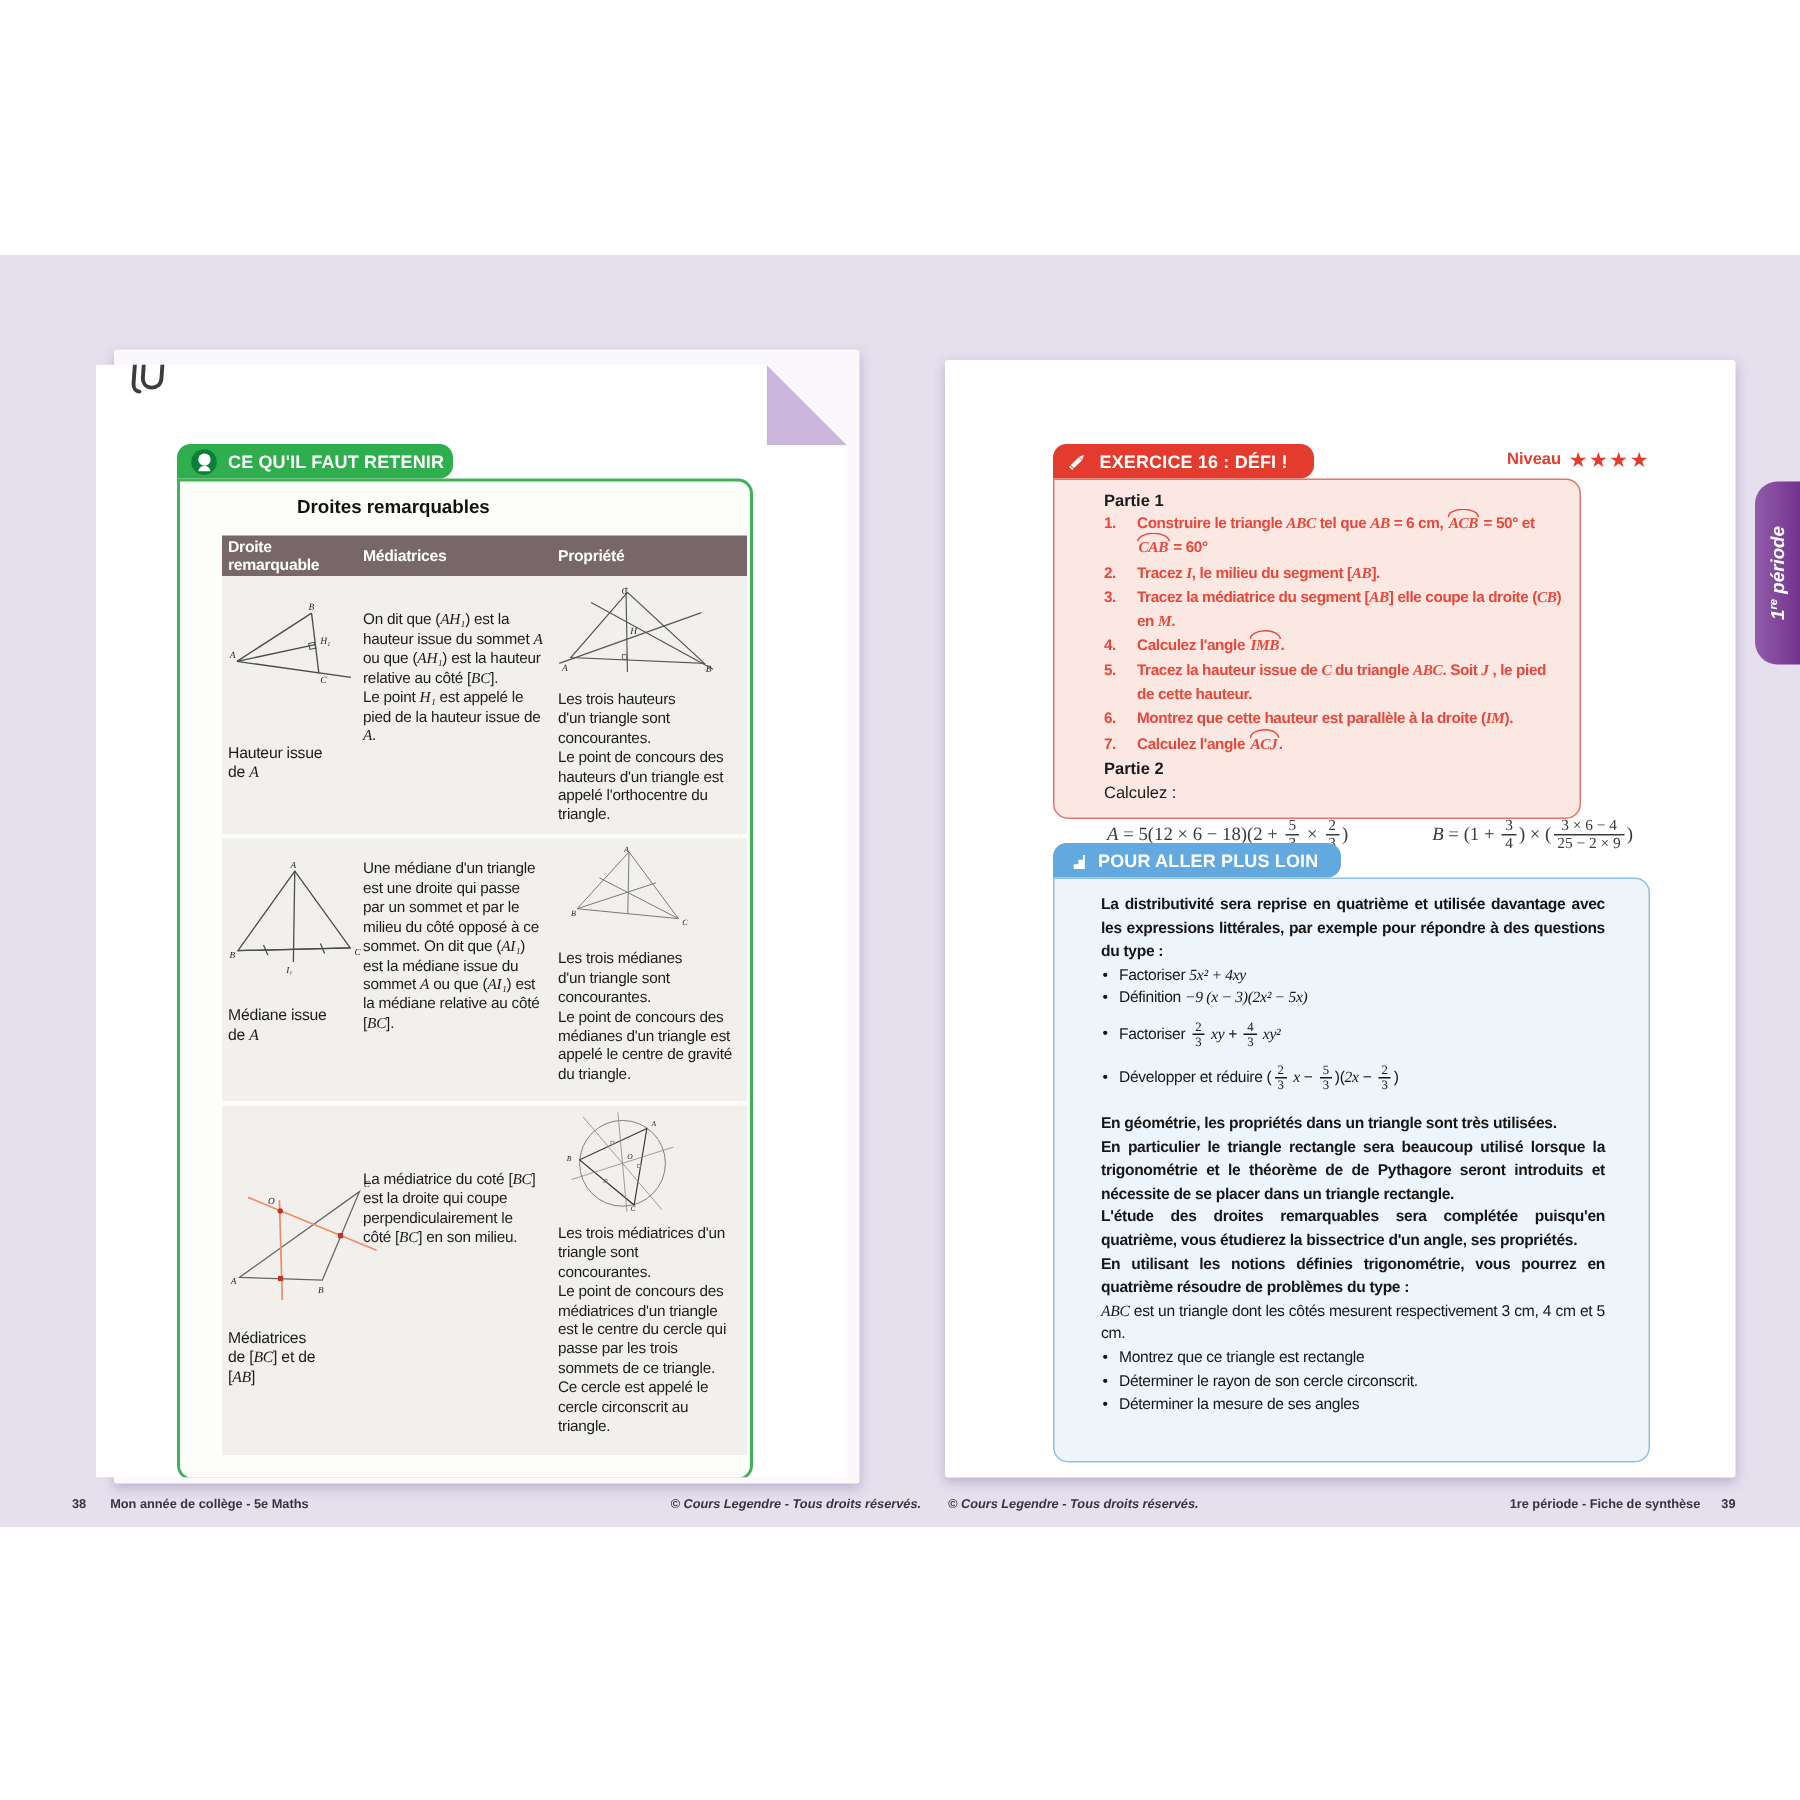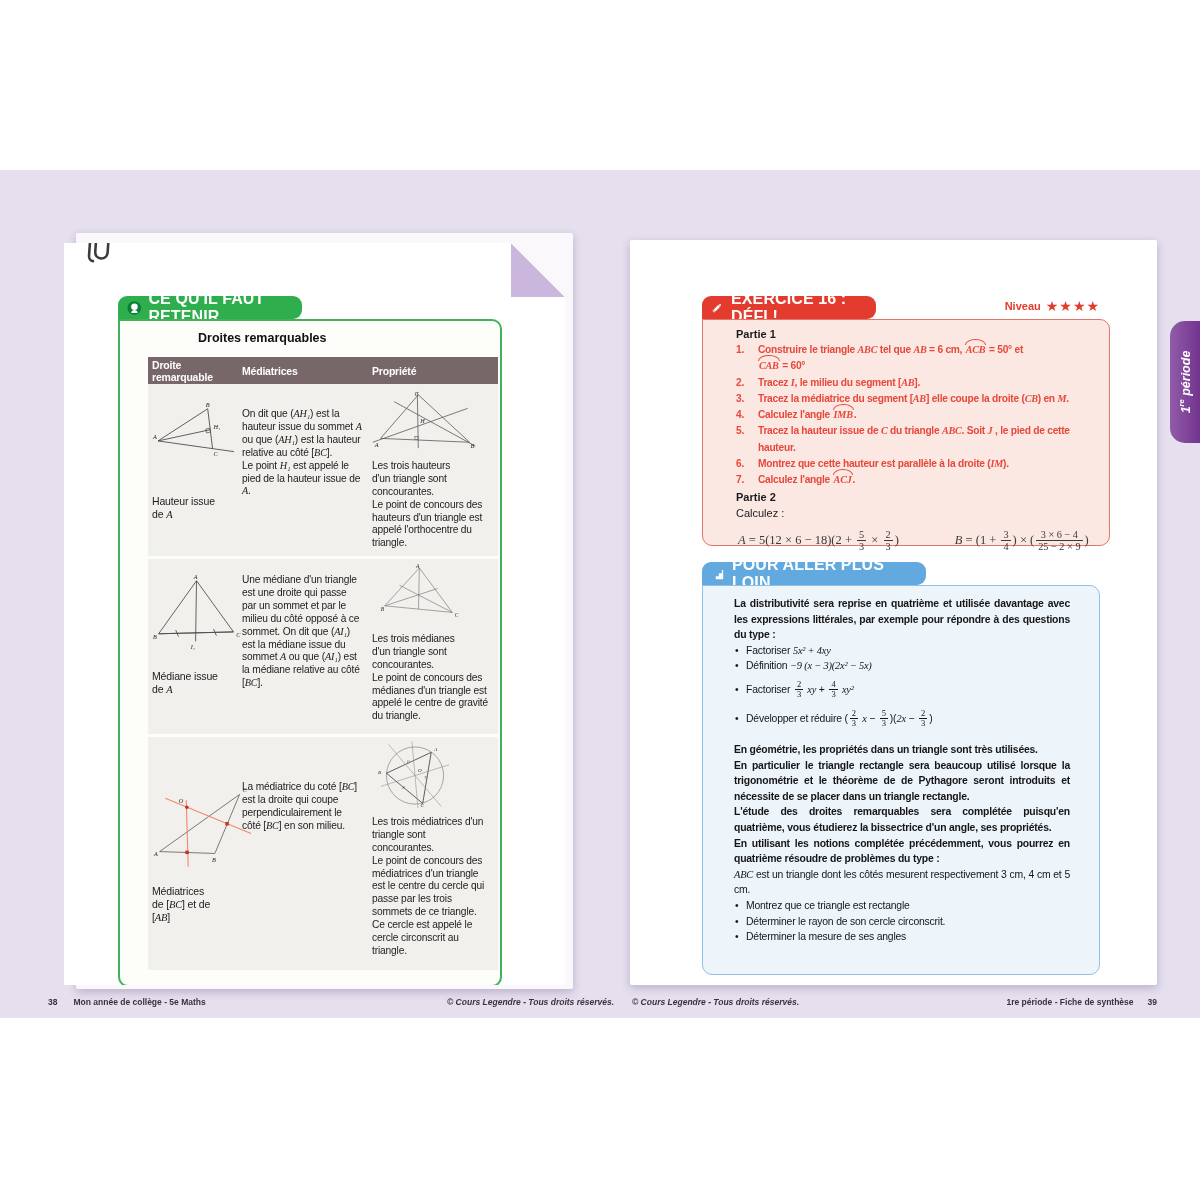--- a/index.html
+++ b/index.html
@@ -14,30 +14,30 @@
   .sheet-l{left:64px;top:243px;width:501px;height:742px;
            clip-path:polygon(0 0,447px 0,501px 54px,501px 742px,0 742px);}
   .fold{position:absolute;left:447px;top:0;width:54px;height:54px;background:#cbb6dd;
         clip-path:polygon(0 0,100% 100%,0 100%);}
   .sheet-r{left:630px;top:240px;width:527px;height:745px;box-shadow:0 3px 8px rgba(90,70,120,.30);border-radius:2px;}
 
   .clip-svg{position:absolute;left:22px;top:-32px;}
 
   
   .banner{position:absolute;height:23px;display:flex;align-items:center;gap:7px;
-          color:#fff;font-weight:bold;font-size:16px;letter-spacing:.1px;
+          color:#fff;font-weight:bold;font-size:12px;letter-spacing:.1px;
           border-radius:9px 9px 9px 0;padding-left:9px;box-sizing:border-box;}
   .g-banner{left:54px;top:53px;width:184px;background:#2fae4d;}
   .g-box{position:absolute;left:54px;top:76px;width:384px;height:668px;background:#fdfdfa;
          border:2px solid #42b25a;border-radius:0 10px 10px 10px;box-sizing:border-box;}
   .r-banner{left:72px;top:56px;width:174px;background:#e33b2d;}
-  .r-box{position:absolute;left:72px;top:79px;width:408px;height:227px;background:#fbe8e2;
+  .r-box{position:absolute;left:72px;top:79px;width:352px;height:227px;background:#fbe8e2;
          border:1.5px solid #e4756a;border-radius:0 10px 10px 10px;box-sizing:border-box;
          padding:6px 12px 8px 33px;}
-  .b-banner{left:72px;top:322px;width:224px;background:#61a9de;justify-content:space-between;}
+  .b-banner{left:72px;top:322px;width:192px;background:#61a9de;}
   .b-box{position:absolute;left:72px;top:345px;width:398px;height:390px;background:#edf4fa;
          border:1.5px solid #8fc0e7;border-radius:0 10px 10px 10px;box-sizing:border-box;
          padding:10px 29px 8px 31px;font-size:10.4px;line-height:15.6px;color:#161616;
          text-align:justify;letter-spacing:-.2px;}
 
   
   .tbl-title{position:absolute;left:30px;top:10px;font-weight:bold;font-size:12.5px;color:#111;margin-left:48px;}
   .tbl{position:absolute;left:28px;top:36px;width:350px;}
   .tbl-head{display:grid;grid-template-columns:90px 130px 130px;background:#786769;color:#fff;
             font-weight:bold;font-size:10.5px;height:27px;align-items:center;letter-spacing:-.2px;}
@@ -347,21 +347,21 @@
               <span class="fn">5</span>
               <span class="fd">3</span>
             </span><span class="">)(</span><span class="mv">2x</span><span class=""> − </span><span class="frac">
               <span class="fn">2</span>
               <span class="fd">3</span>
             </span><span class="">)</span></span>
         </div>
       <p class="b sp">En géométrie, les propriétés dans un triangle sont très utilisées.</p>
       <p class="b">En particulier le triangle rectangle sera beaucoup utilisé lorsque la trigonométrie et le théorème de de Pythagore seront introduits et nécessite de se placer dans un triangle rectangle.</p>
       <p class="b">L'étude des droites remarquables sera complétée puisqu'en quatrième, vous étudierez la bissectrice d'un angle, ses propriétés.</p>
-      <p class="b">En utilisant les notions complétée précédemment, vous pourrez en quatrième résoudre de problèmes du type :</p>
+      <p class="b">En utilisant les notions définies trigonométrie, vous pourrez en quatrième résoudre de problèmes du type :</p>
       <p><span class="mv">ABC</span><span class=""> est un triangle dont les côtés mesurent respectivement 3 cm, 4 cm et 5 cm.</span></p>
       <div class="bul">
           <span class="dot">•</span>
           <span>Montrez que ce triangle est rectangle</span>
         </div>
       <div class="bul">
           <span class="dot">•</span>
           <span>Déterminer le rayon de son cercle circonscrit.</span>
         </div>
       <div class="bul">

